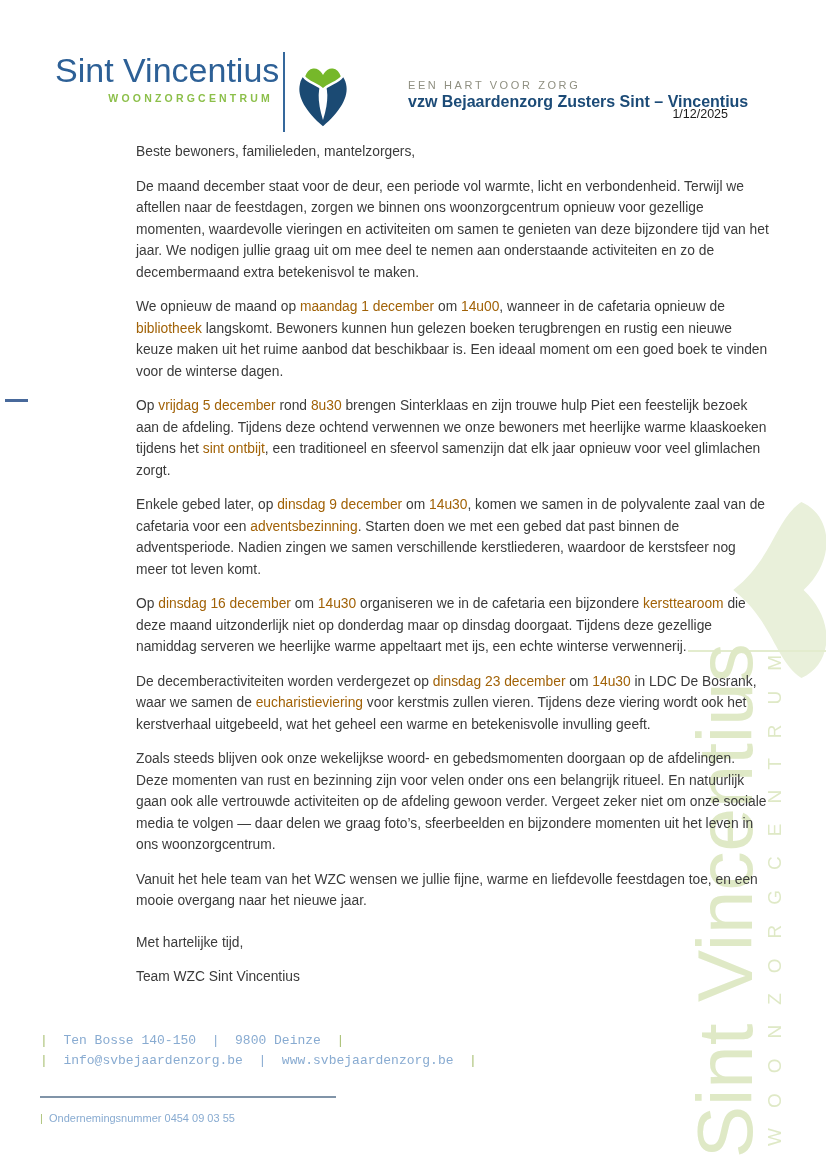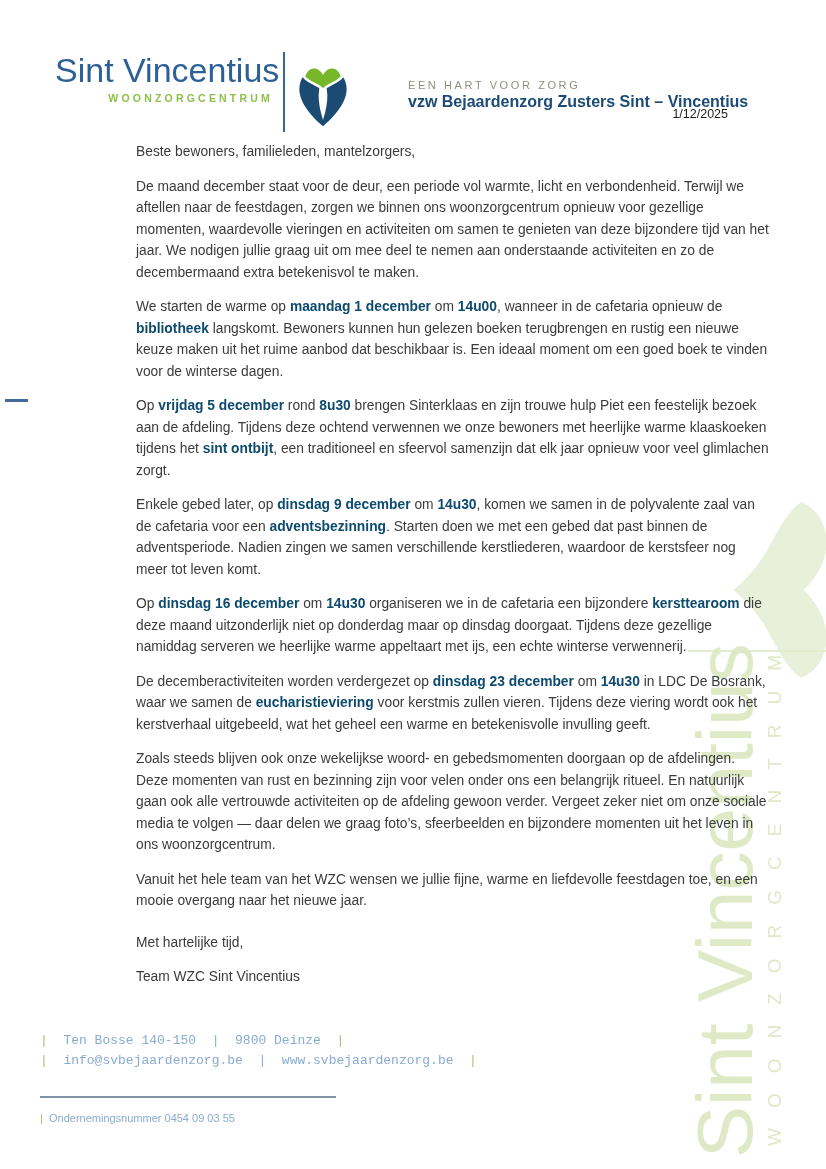--- a/index.html
+++ b/index.html
@@ -34,21 +34,21 @@
   .tagline-org { margin-top: 2px; font-size: 16px; font-weight: 700; color: #1c4b77; white-space: nowrap; }
 
   .doc-date { position: absolute; right: 98px; top: 107px; font-size: 12.5px; color: #1b1b1b; text-align: right; }
 
   
   .letter {
     position: absolute; left: 97px; top: 141px; width: 634px;
     font-size: 13.8px; line-height: 21.5px; color: #3b3b3b; margin-left: 39px;
   }
   .letter p { margin: 0 0 13px 0; }
-  .letter b { font-weight: 700; color: #0c4a6e; }
+  .letter b { font-weight: 400; color: #a16207; }
   .closing { margin-top: 20px !important; }
 
   
   .footer {
     position: absolute; left: 40px; top: 1031px;
     font-size: 13px; line-height: 20.3px; color: #88abd1; font-family: Liberation Mono, monospace;
   }
   .footer div { white-space: pre; }
   .pipe-green { color: #a9c074; }
   .pipe-blue  { color: #88abd1; }
@@ -112,21 +112,21 @@
     <div class="tagline-top">EEN HART VOOR ZORG</div>
     <div class="tagline-org">vzw Bejaardenzorg Zusters Sint – Vincentius</div>
   </div>
 
   <div class="doc-date">1/12/2025</div>
 
   <div class="letter">
     <p>Beste bewoners, familieleden, mantelzorgers,</p>
     <div>
         <p><span>De maand december staat voor de deur, een periode vol warmte, licht en verbondenheid. Terwijl we aftellen naar de feestdagen, zorgen we binnen ons woonzorgcentrum opnieuw voor gezellige momenten, waardevolle vieringen en activiteiten om samen te genieten van deze bijzondere tijd van het jaar. We nodigen jullie graag uit om mee deel te nemen aan onderstaande activiteiten en zo de decembermaand extra betekenisvol te maken.</span></p>
-        <p><span>We starten de warme op </span><b>maandag 1 december</b><span> om </span><b>14u00</b><span>, wanneer in de cafetaria opnieuw de </span><b>bibliotheek</b><span> langskomt. Bewoners kunnen hun gelezen boeken terugbrengen en rustig een nieuwe keuze maken uit het ruime aanbod dat beschikbaar is. Een ideaal moment om een goed boek te vinden voor de winterse dagen.</span></p>
+        <p><span>We opnieuw de maand op </span><b>maandag 1 december</b><span> om </span><b>14u00</b><span>, wanneer in de cafetaria opnieuw de </span><b>bibliotheek</b><span> langskomt. Bewoners kunnen hun gelezen boeken terugbrengen en rustig een nieuwe keuze maken uit het ruime aanbod dat beschikbaar is. Een ideaal moment om een goed boek te vinden voor de winterse dagen.</span></p>
         <p><span>Op </span><b>vrijdag 5 december</b><span> rond </span><b>8u30</b><span> brengen Sinterklaas en zijn trouwe hulp Piet een feestelijk bezoek aan de afdeling. Tijdens deze ochtend verwennen we onze bewoners met heerlijke warme klaaskoeken tijdens het </span><b>sint ontbijt</b><span>, een traditioneel en sfeervol samenzijn dat elk jaar opnieuw voor veel glimlachen zorgt.</span></p>
         <p><span>Enkele gebed later, op </span><b>dinsdag 9 december</b><span> om </span><b>14u30</b><span>, komen we samen in de polyvalente zaal van de cafetaria voor een </span><b>adventsbezinning</b><span>. Starten doen we met een gebed dat past binnen de adventsperiode. Nadien zingen we samen verschillende kerstliederen, waardoor de kerstsfeer nog meer tot leven komt.</span></p>
         <p><span>Op </span><b>dinsdag 16 december</b><span> om </span><b>14u30</b><span> organiseren we in de cafetaria een bijzondere </span><b>kersttearoom</b><span> die deze maand uitzonderlijk niet op donderdag maar op dinsdag doorgaat. Tijdens deze gezellige namiddag serveren we heerlijke warme appeltaart met ijs, een echte winterse verwennerij.</span></p>
         <p><span>De decemberactiviteiten worden verdergezet op </span><b>dinsdag 23 december</b><span> om </span><b>14u30</b><span> in LDC De Bosrank, waar we samen de </span><b>eucharistieviering</b><span> voor kerstmis zullen vieren. Tijdens deze viering wordt ook het kerstverhaal uitgebeeld, wat het geheel een warme en betekenisvolle invulling geeft.</span></p>
         <p><span>Zoals steeds blijven ook onze wekelijkse woord- en gebedsmomenten doorgaan op de afdelingen. Deze momenten van rust en bezinning zijn voor velen onder ons een belangrijk ritueel. En natuurlijk gaan ook alle vertrouwde activiteiten op de afdeling gewoon verder. Vergeet zeker niet om onze sociale media te volgen — daar delen we graag foto’s, sfeerbeelden en bijzondere momenten uit het leven in ons woonzorgcentrum.</span></p>
         <p><span>Vanuit het hele team van het WZC wensen we jullie fijne, warme en liefdevolle feestdagen toe, en een mooie overgang naar het nieuwe jaar.</span></p>
       </div>
     <p class="closing">Met hartelijke tijd,</p>
     <p>Team WZC Sint Vincentius</p>
   </div>

